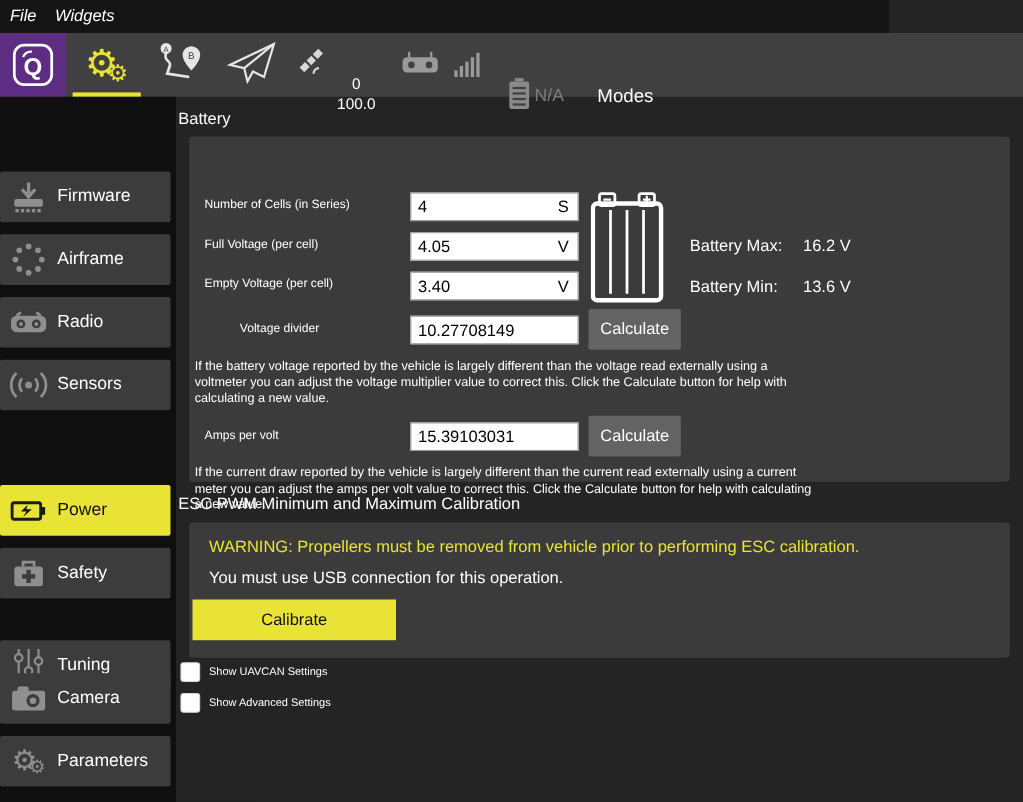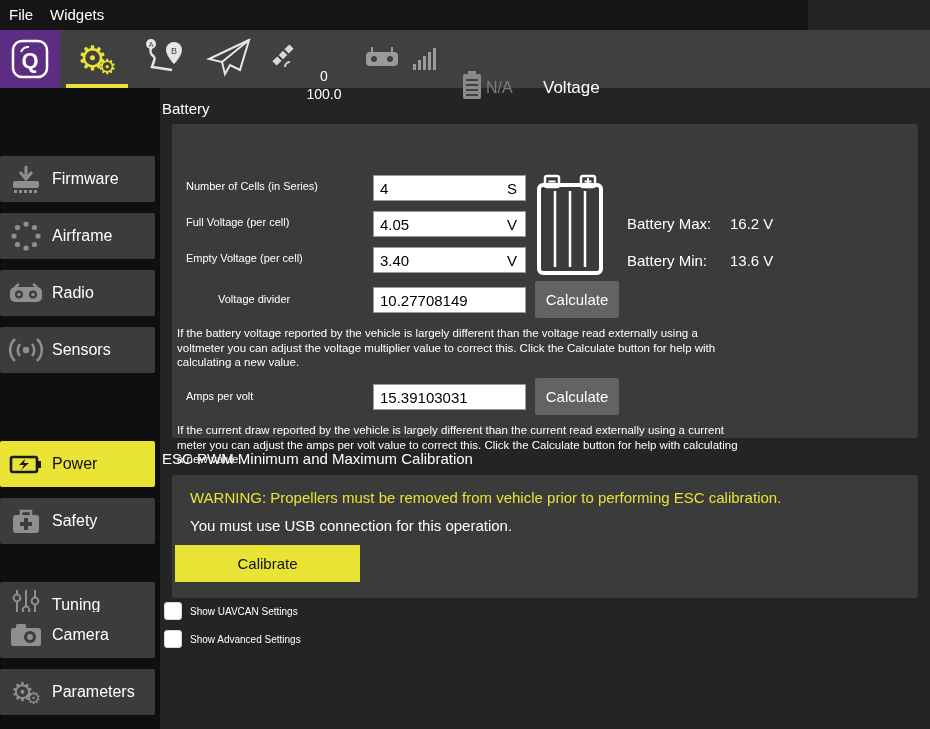--- a/index.html
+++ b/index.html
@@ -2,21 +2,21 @@
 <html><head>
 <meta charset="utf-8">
 <style>
   * { margin:0; padding:0; box-sizing:border-box; }
   html,body { width:930px; height:729px; overflow:hidden; background:#242424;
               font-family:"Liberation Sans", sans-serif; }
   .abs { position:absolute; }
   #app { position:relative; width:930px; height:729px; background:#242424; }
 
   
-  #menubar { left:0; top:0; width:808px; height:30px; background:#151515; color:#fff; }
+  #menubar { left:0; top:0; width:808px; height:30px; background:#151515; color:#fff;font-style:italic; }
   .menu-item { position:absolute; top:6px; font-size:15px; color:#fff; cursor:default; }
 
   
   #toolbar { left:0; top:30px; width:930px; height:58px; background:#404040; }
   #qlogo-btn { left:0; top:0; width:60px; height:58px; background:#5c2d82; }
   #qlogo-btn svg { position:absolute; left:11px; top:9px; }
   .tb-slot { position:absolute; top:0; height:58px; display:flex; align-items:center; justify-content:center; }
   #gears-underline { left:66px; top:54px; width:62px; height:4px; background:#e8e335; }
   .gear-glyph { font-family:"DejaVu Sans", sans-serif; color:#e8e335; line-height:1; }
   .gear-big { font-size:34px; }
@@ -156,21 +156,21 @@
     <div class="tb-batt">
       <span class="nub"></span>
         <span class="body"></span>
       <span class="stripe" style="top:8px"></span>
       <span class="stripe" style="top:13px"></span>
       <span class="stripe" style="top:18px"></span>
       <span class="stripe" style="top:23px"></span>
     </div>
     <div id="tb-na">N/A</div>
 
-    <div id="tb-mode">Voltage</div>
+    <div id="tb-mode">Modes</div>
   </div>
 
   <div id="sidebar" class="abs">
 
 
     <div class="side-item" style="top:68px">
       <span class="ico">
         <svg width="32" height="30" viewBox="0 0 32 30">
           <path d="M16 2 V12 M10 8 l6 7 6 -7" fill="none" stroke="#8f8f8f" stroke-width="3"></path>
           <rect x="3" y="17" width="26" height="7" rx="2" fill="#8f8f8f"></rect>

